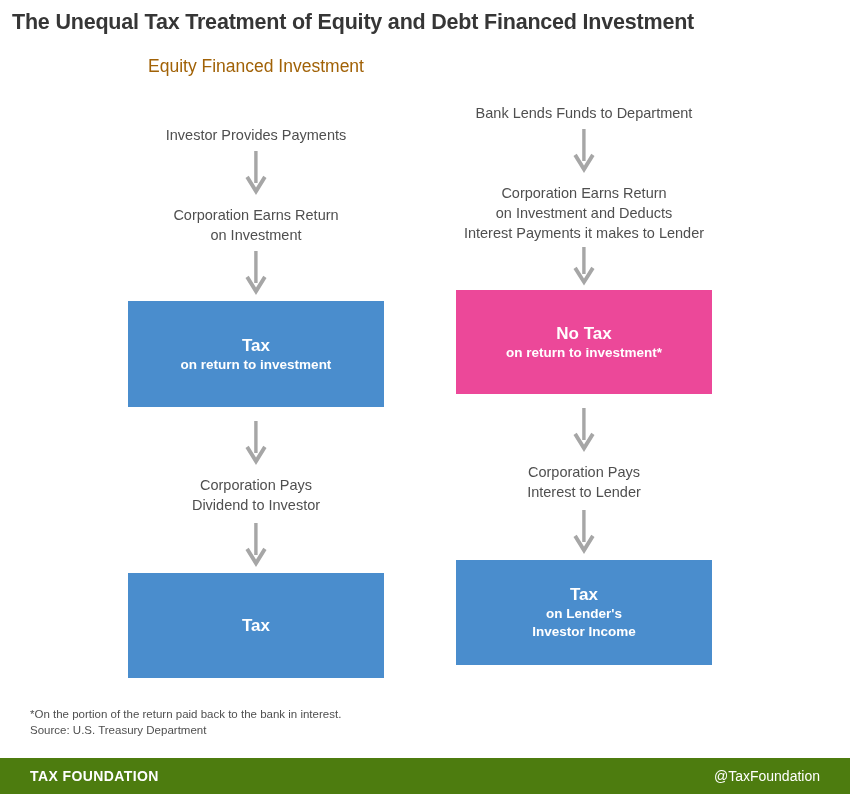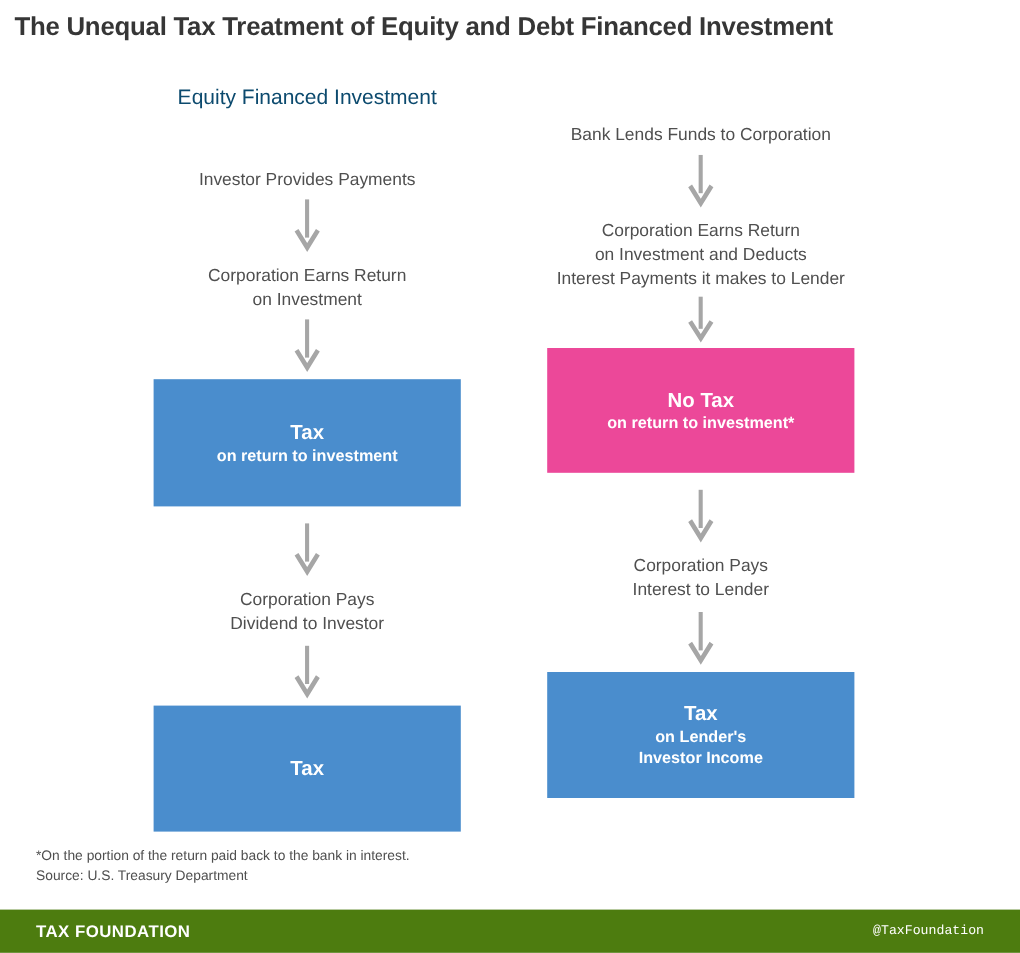--- a/index.html
+++ b/index.html
@@ -34,23 +34,23 @@
     top: 55px;
     width: 300px;
     text-align: center;
   }
   .column.left  { left: 106px; }
   .column.right { left: 434px; }
 
   .column-title {
     font-size: 17.5px;
     font-weight: normal;
-    color: #0c4a6e;
+    color: #a16207;
     line-height: 22px;
-    margin: 15px 0 0 0;
+    margin: 0 0 0 0;
   }
 
   
   .step-text {
     font-size: 14.5px;
     color: #4f4f4f;
     line-height: 20px;
     white-space: pre-line;
   }
 
@@ -107,23 +107,22 @@
     box-sizing: border-box;
     padding: 0 30px;
   }
   .footer-brand {
     font-size: 14px;
     font-weight: bold;
     letter-spacing: 0.4px;
     color: #ffffff;
   }
   .footer-handle {
-    font-size: 11px;
+    font-size: 14px;
     color: #ffffff;
-    font-family: Liberation Mono, monospace;
   }
 </style>
 </head>
 <body>
 
 <div class="page-title">The Unequal Tax Treatment of Equity and Debt Financed Investment</div>
 
 <div class="column left">
   <div class="column-title">Equity Financed Investment</div>
 
@@ -160,21 +159,21 @@
     <path d="M4.5 27 L15 44 L25.5 27 L22.3 24.8 L15 36.6 L7.7 24.8 Z" fill="#a6a6a6"></path>
   </svg>
 
   <div class="flow-box" style="background:#4a8dcd;height:105px;margin-top:2px;">
     <div class="box-title">Tax</div>
   </div>
 </div>
 
 <div class="column right">
 
-  <div class="step-text" style="margin-top:48px;">Bank Lends Funds to Corporation</div>
+  <div class="step-text" style="margin-top:48px;">Bank Lends Funds to Department</div>
 
   <svg class="arrow" width="30" height="48" viewBox="0 0 30 48" style="margin-top:6px;">
     <rect x="13.2" y="0" width="3.4" height="32" fill="#a6a6a6"></rect>
     <path d="M4.5 27 L15 44 L25.5 27 L22.3 24.8 L15 36.6 L7.7 24.8 Z" fill="#a6a6a6"></path>
   </svg>
 
   <div class="step-text" style="margin-top:6px;width:340px;margin-left:-20px;">Corporation Earns Return
 on Investment and Deducts
 Interest Payments it makes to Lender</div>
 

